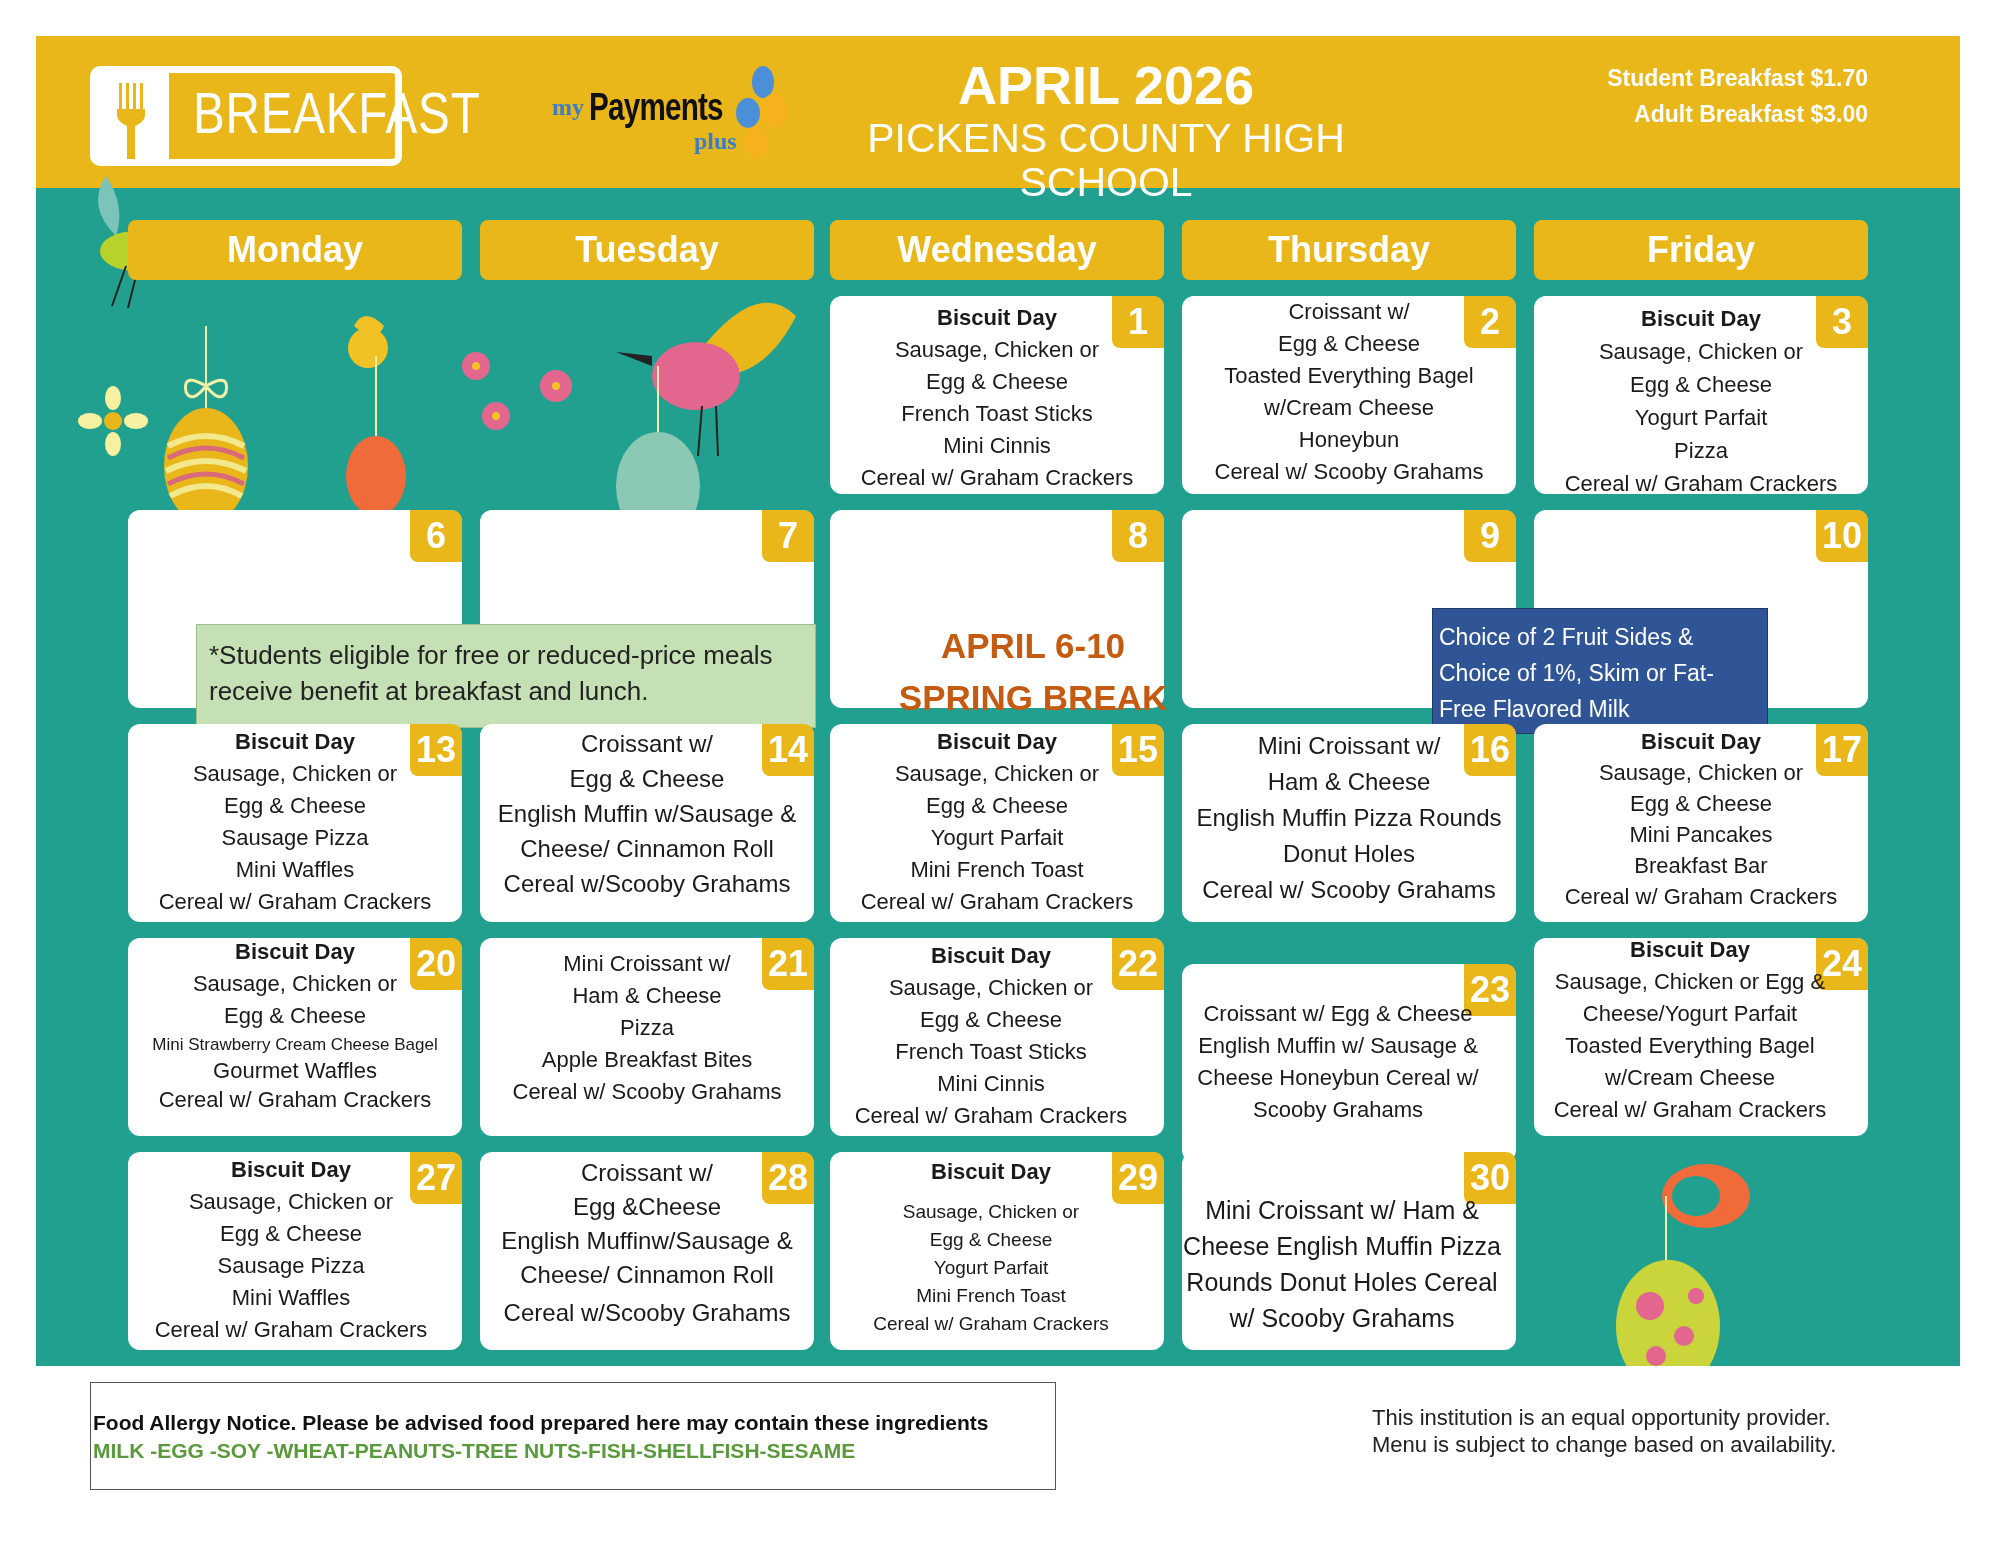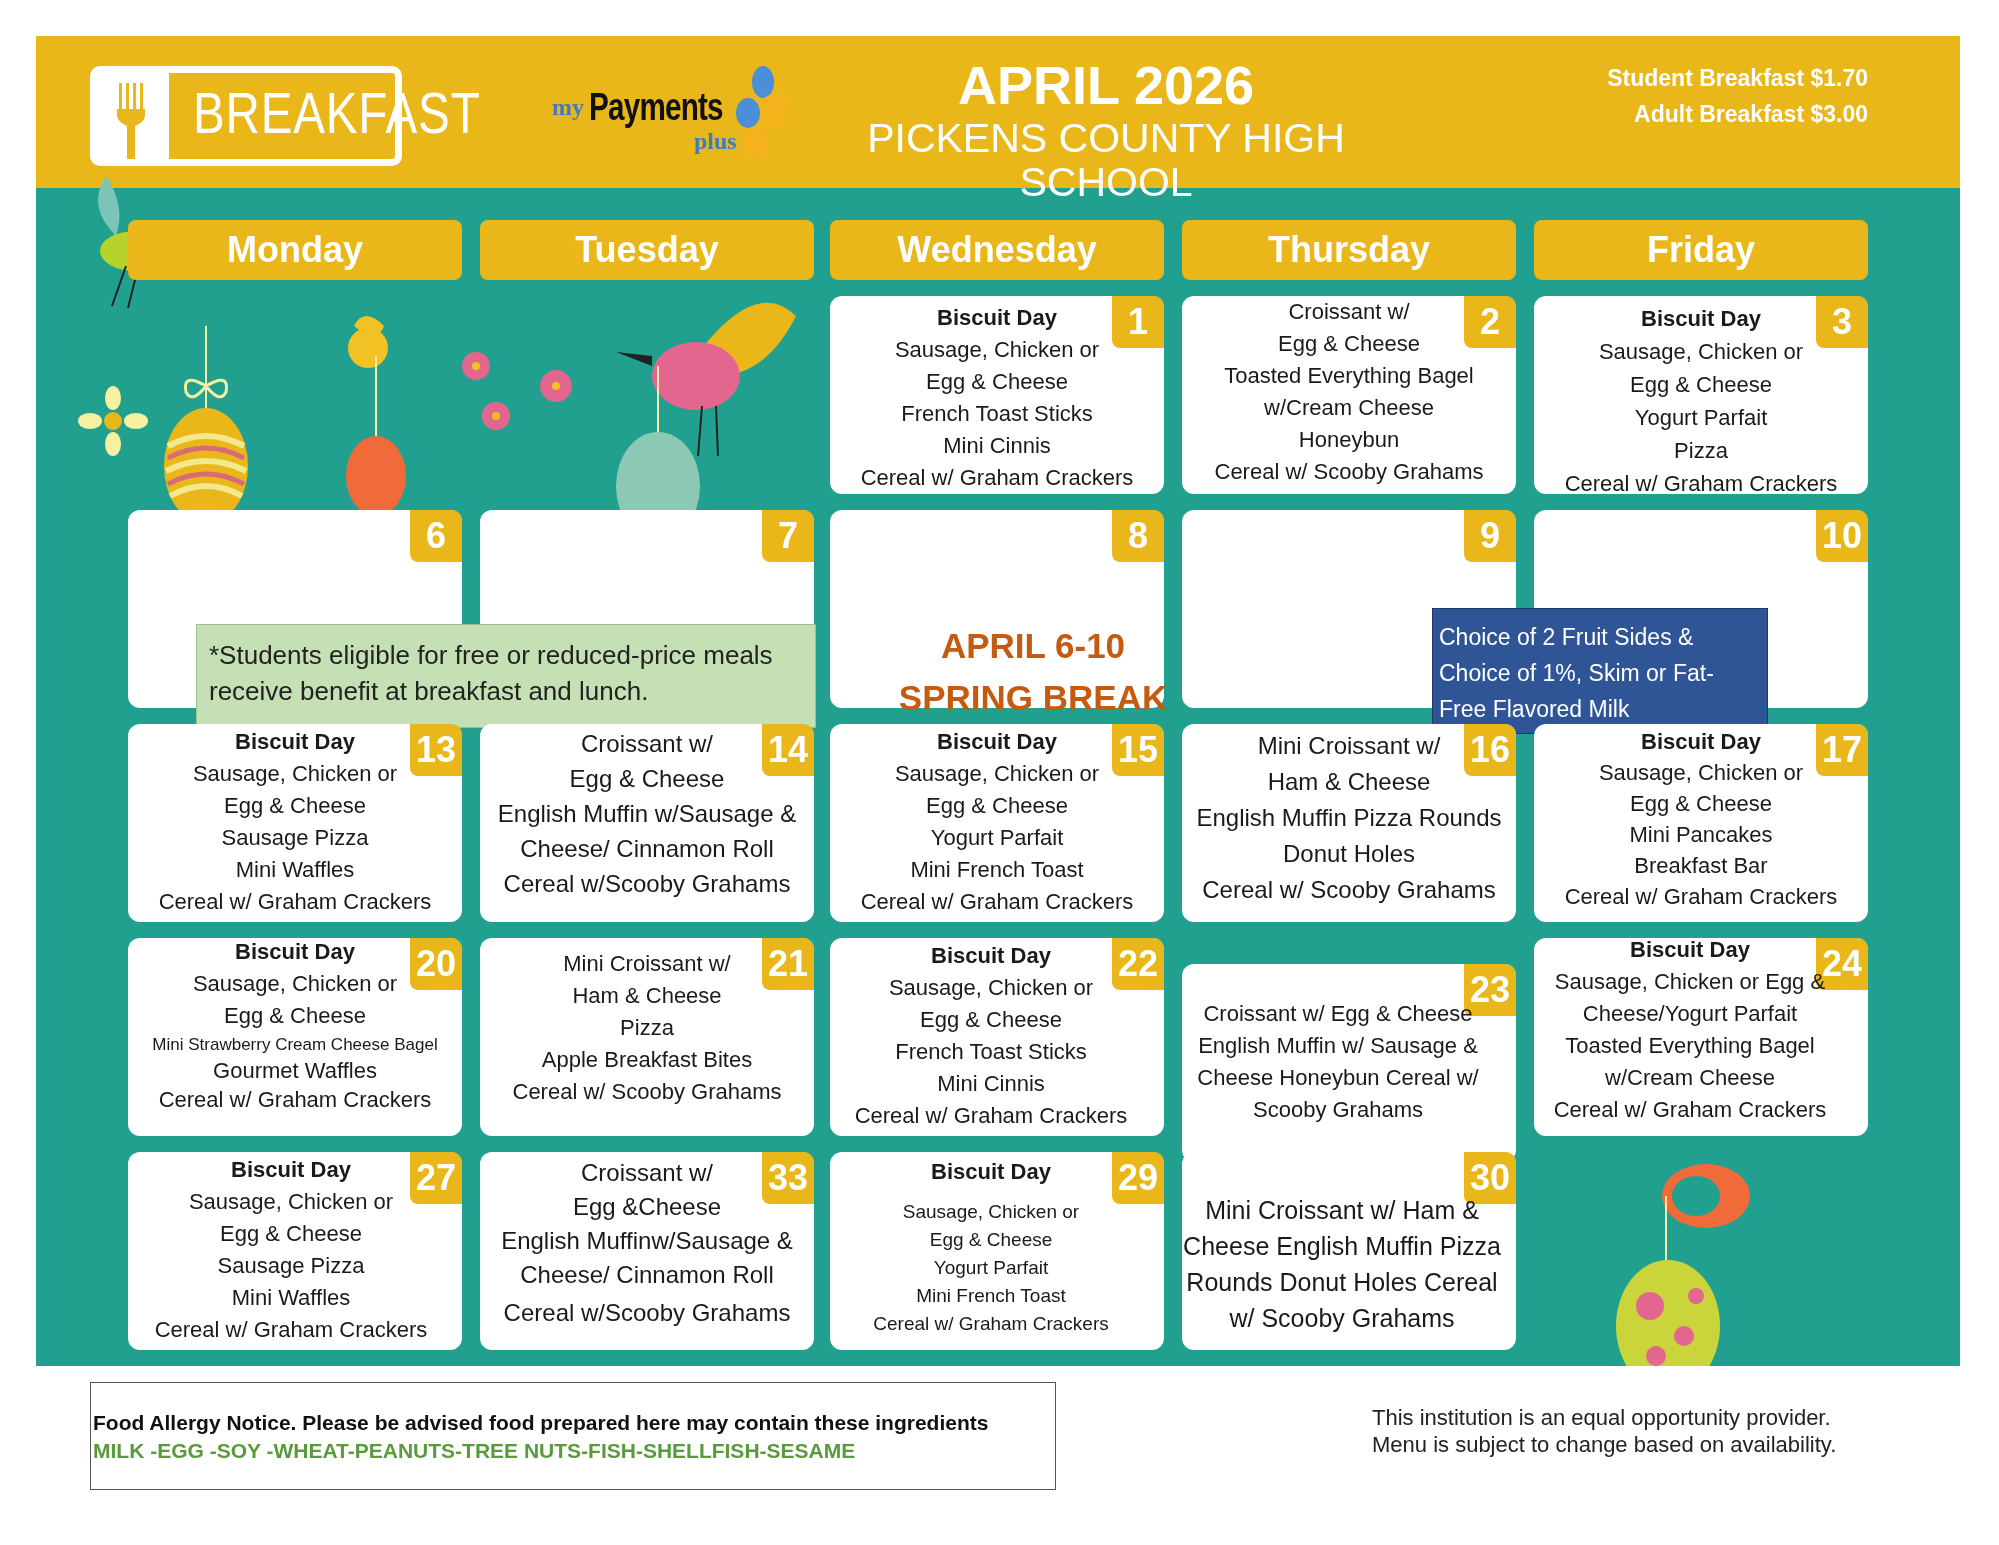--- a/index.html
+++ b/index.html
@@ -323,21 +323,21 @@
     <div class="items" style="font-size:22px;line-height:32px;top:2px;padding-right:8px;">
       <div class="head">Biscuit Day</div>
       <div>Sausage, Chicken or</div>
       <div>Egg &amp; Cheese</div>
       <div>Sausage Pizza</div>
       <div>Mini Waffles</div>
       <div>Cereal w/ Graham Crackers</div>
     </div>
   </div>
   <div class="cell" style="left:444px;top:1116px;">
-    <div class="num">33</div>
+    <div class="num">28</div>
     <div class="items" style="font-size:24px;line-height:34px;top:4px;">
       <div>Croissant w/</div>
       <div>Egg &amp;Cheese</div>
       <div>English Muffinw/Sausage &amp;</div>
       <div>Cheese/ Cinnamon Roll</div>
       <div style="margin-top:4px;">Cereal w/Scooby Grahams</div>
     </div>
   </div>
   <div class="cell" style="left:794px;top:1116px;">
     <div class="num">29</div>

